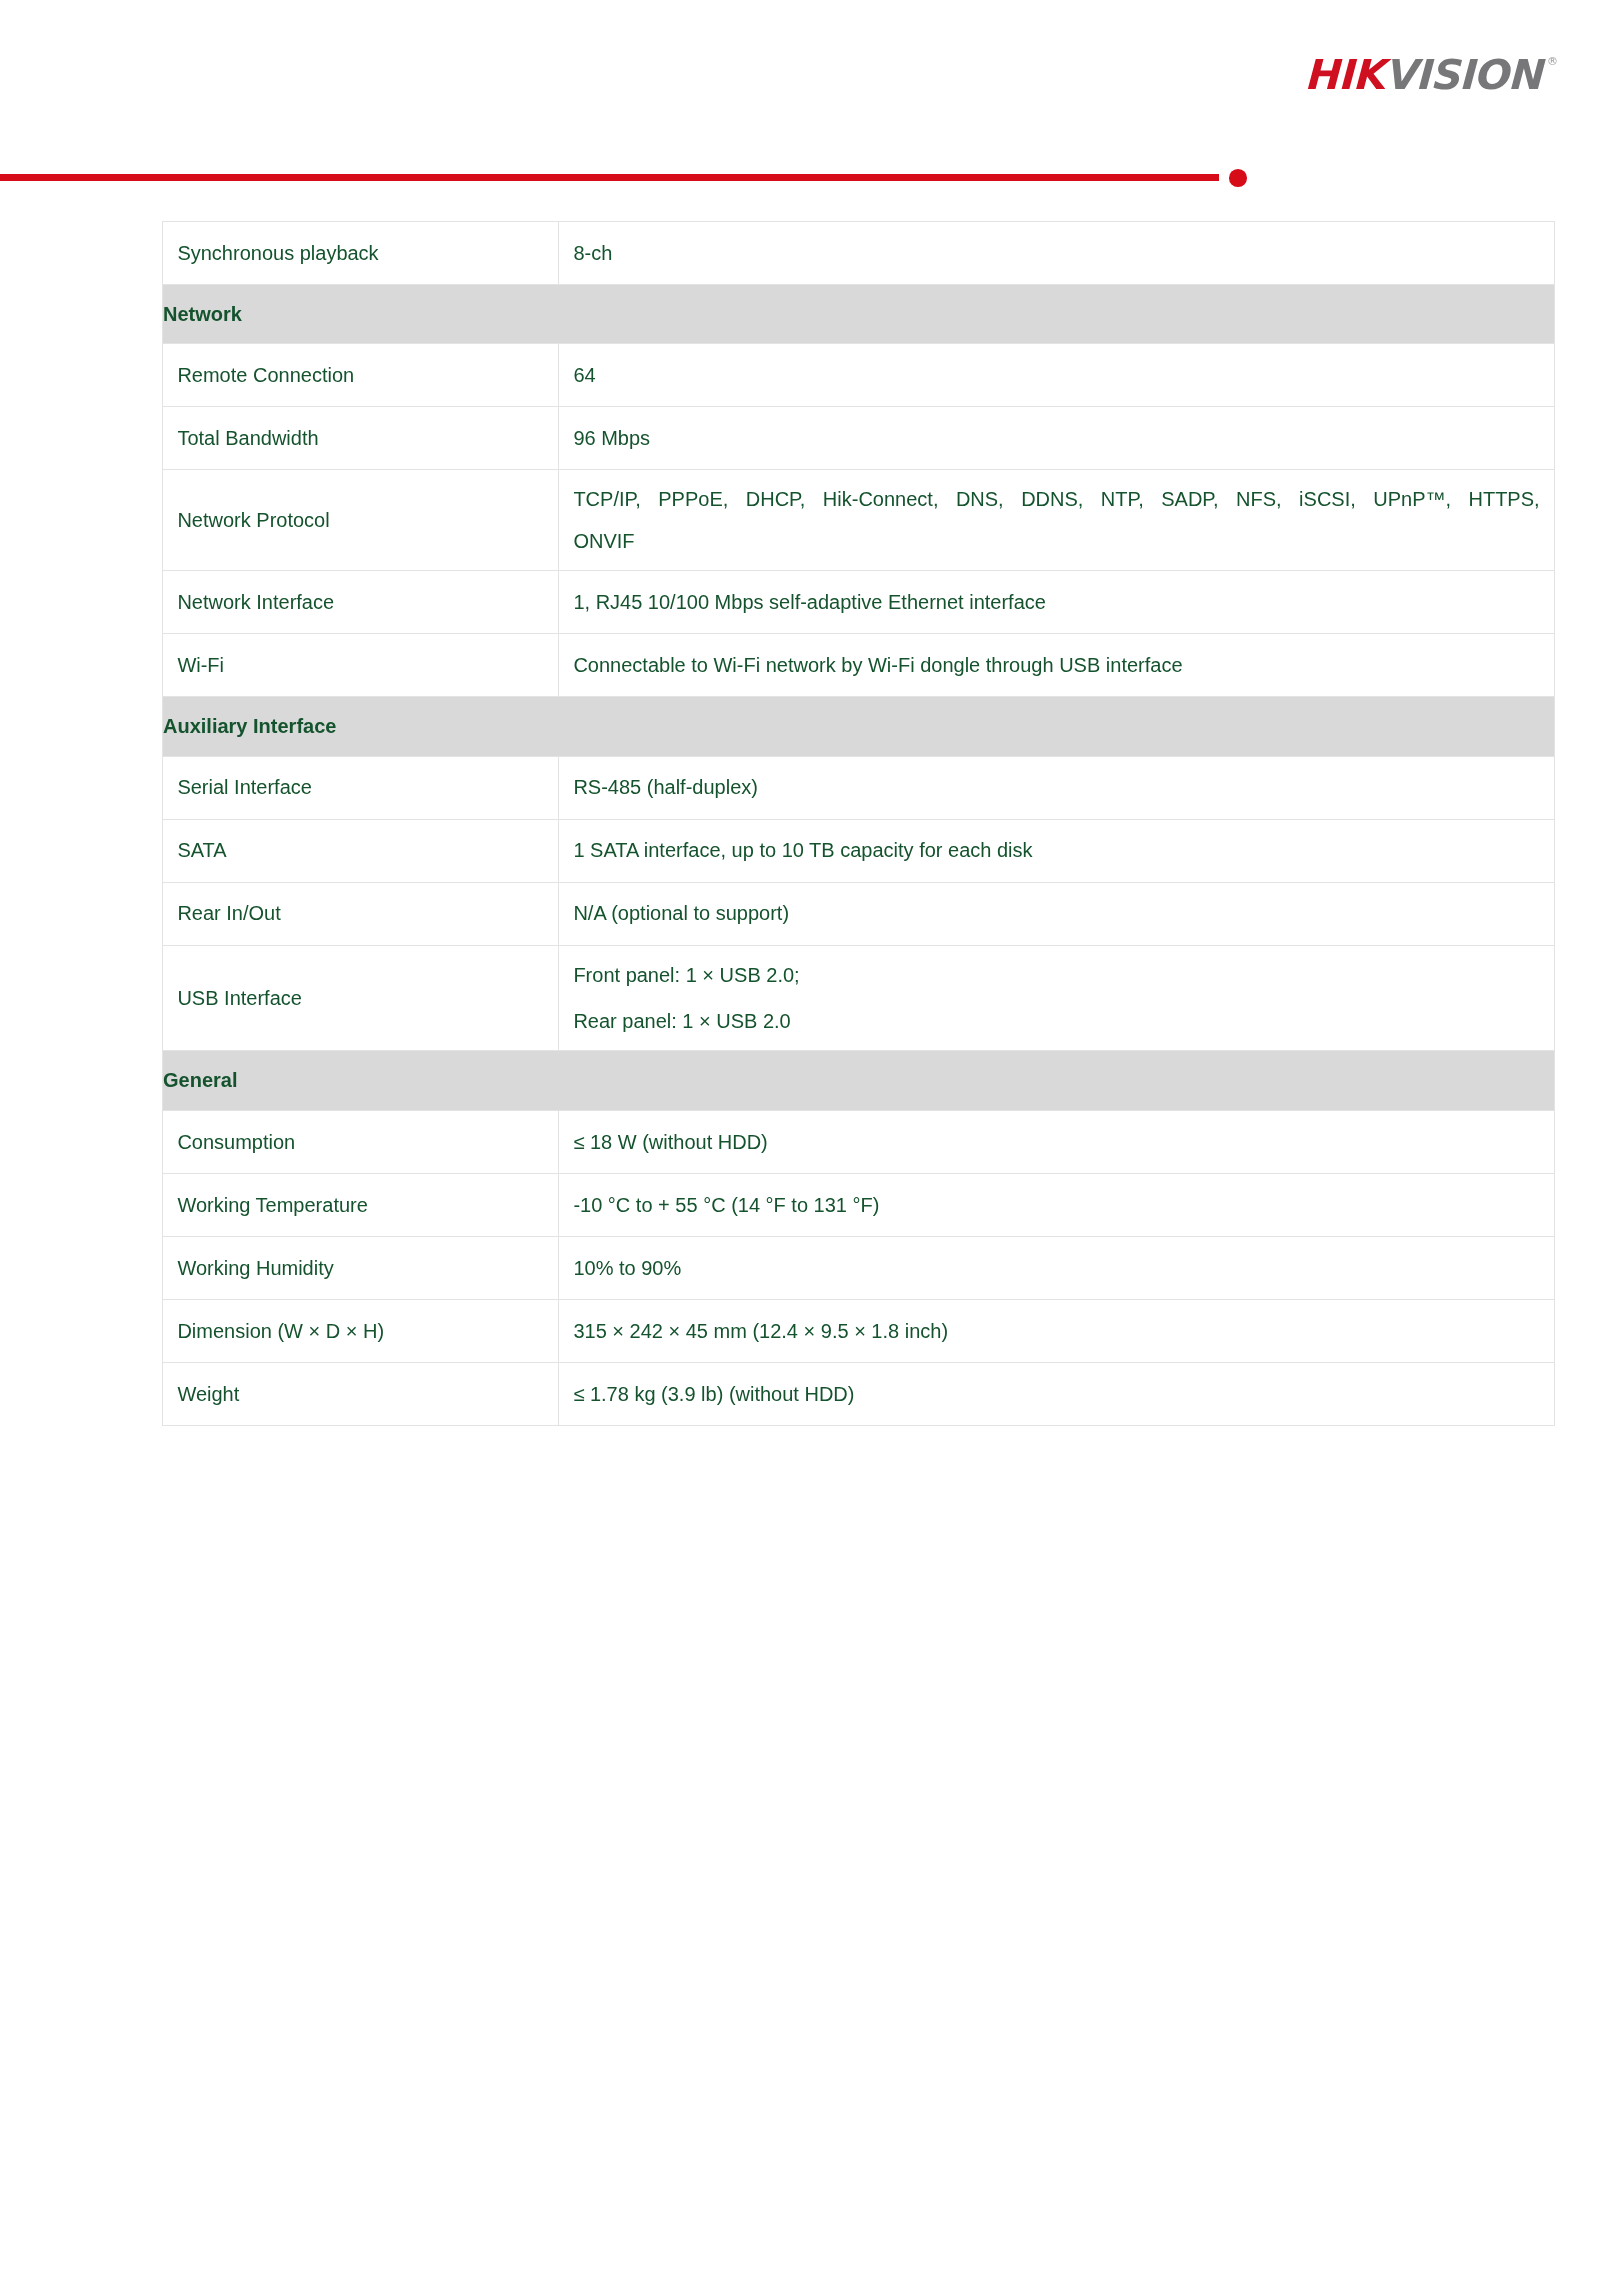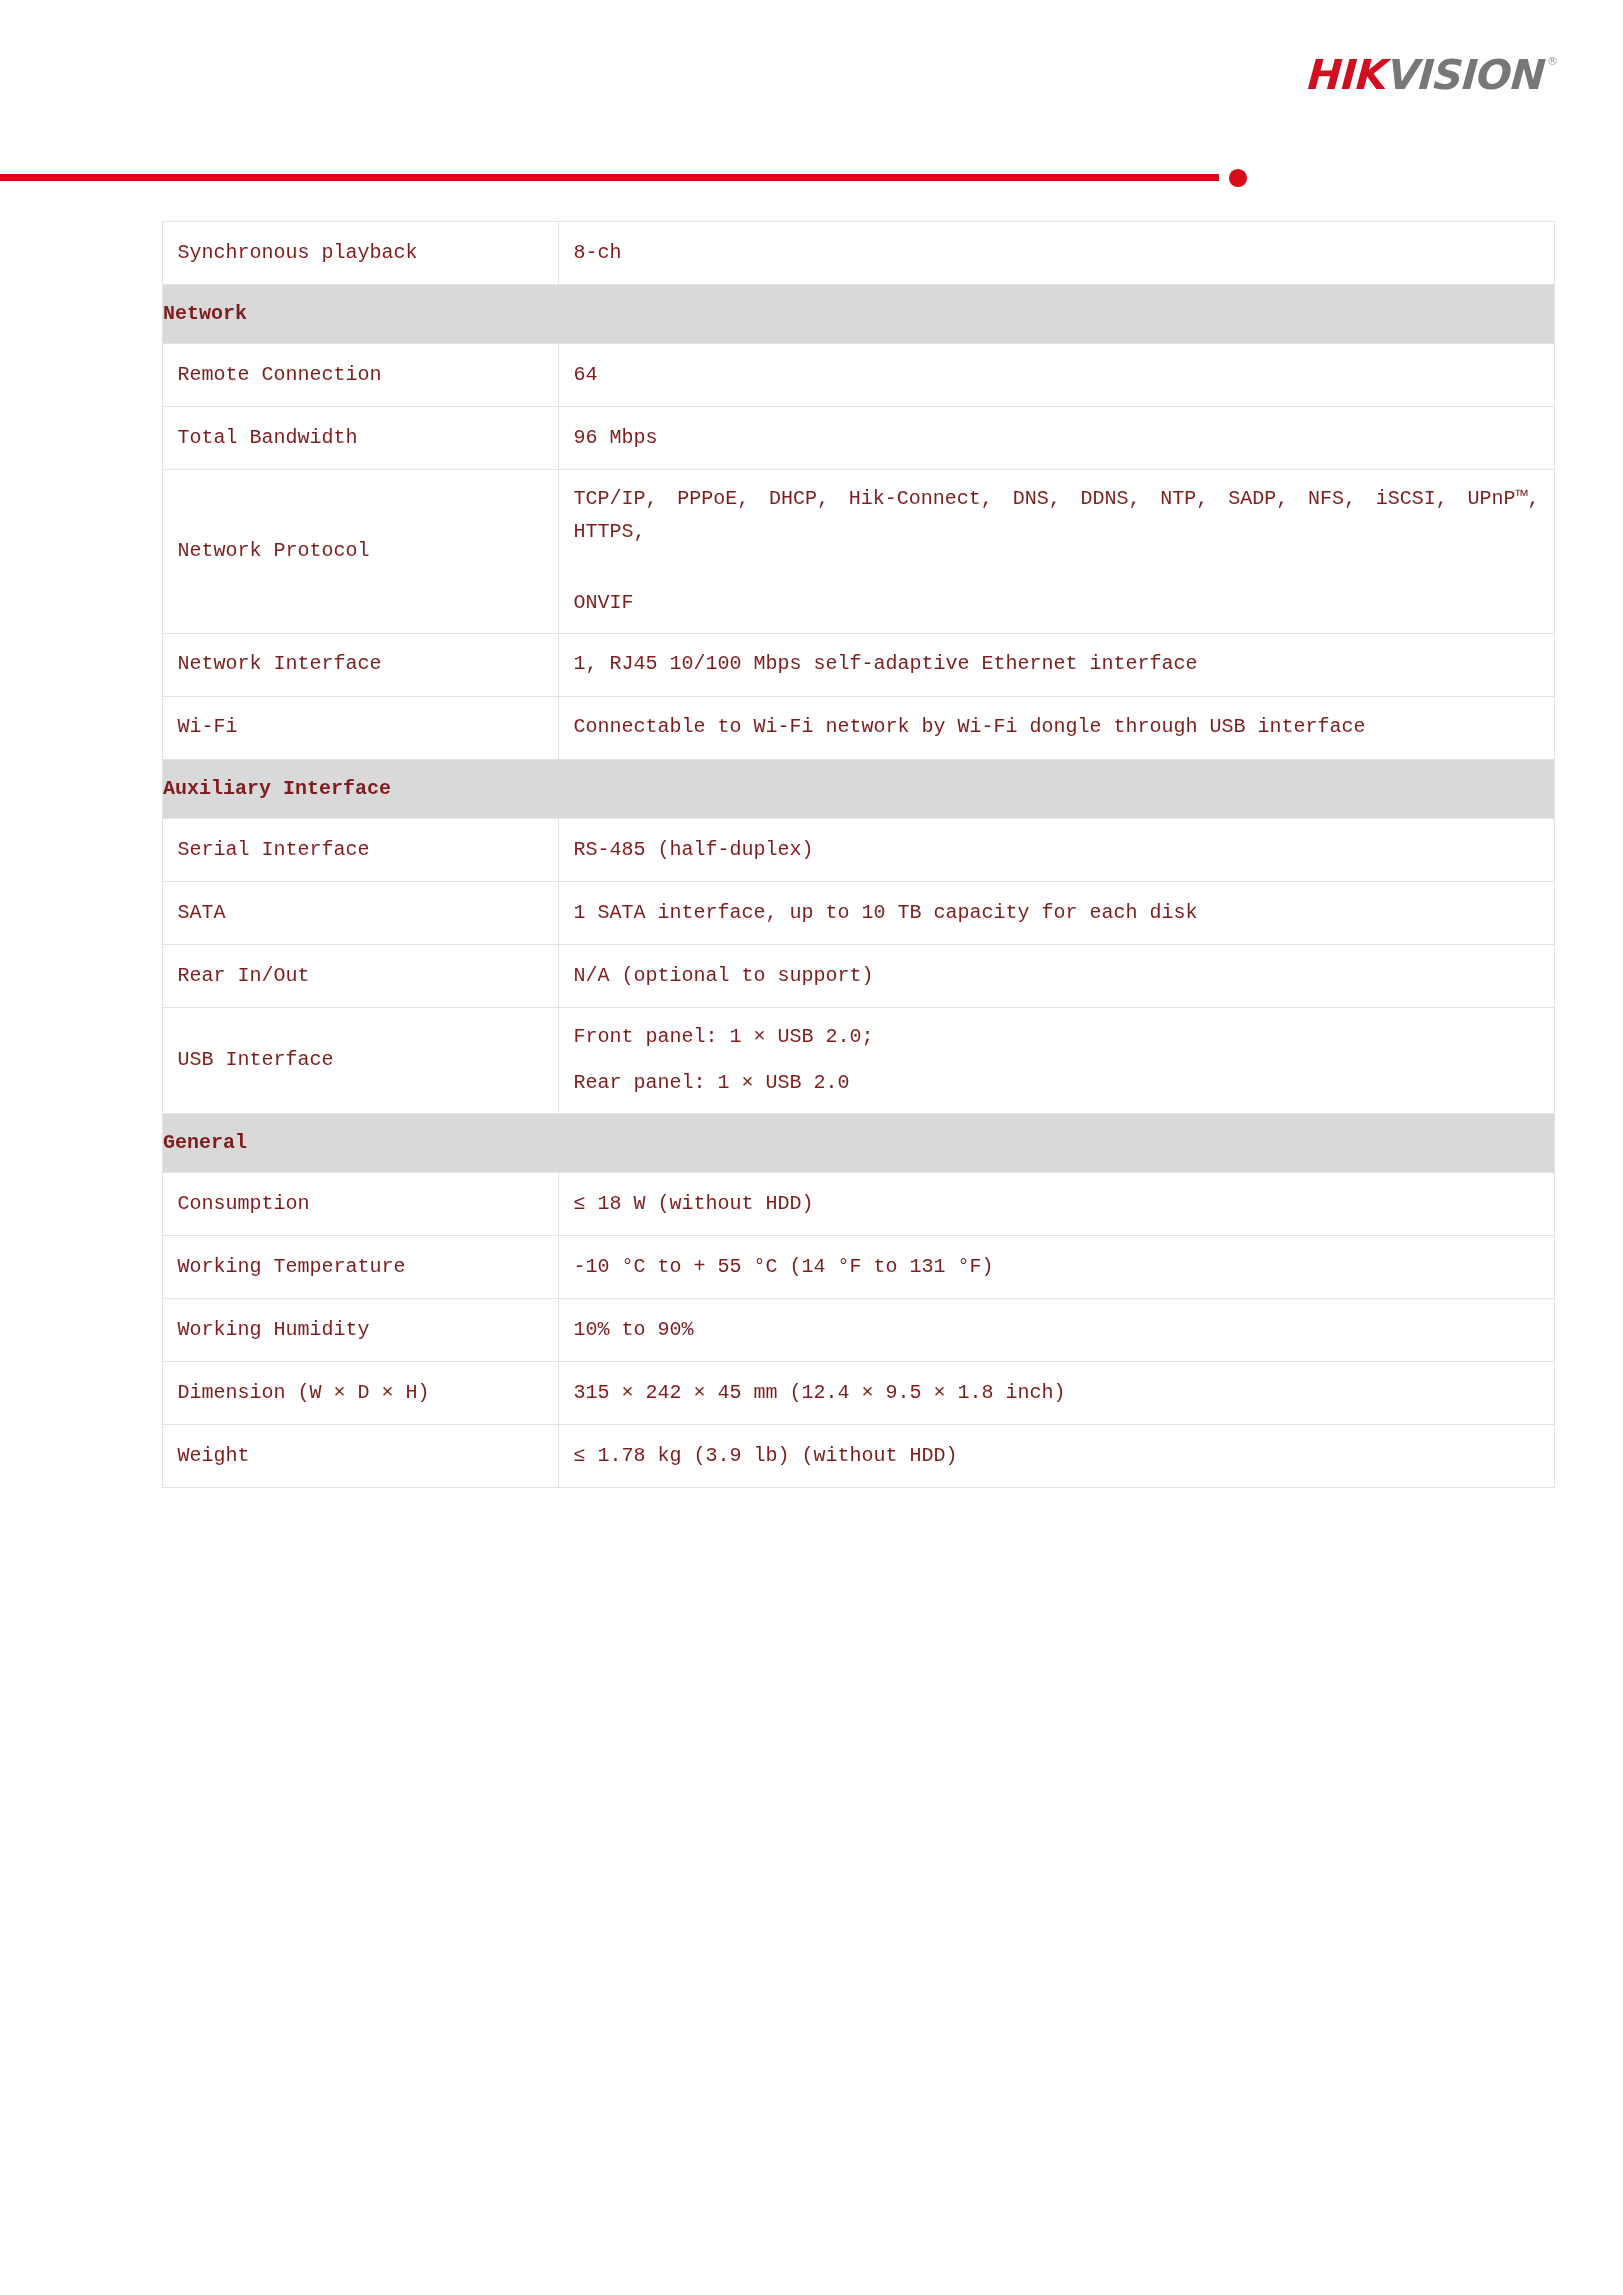--- a/index.html
+++ b/index.html
@@ -87,23 +87,22 @@
   }
   table.spec-table col.c-label { width: 396px; }
   table.spec-table col.c-value { width: 996px; }
 
   table.spec-table td {
     border: 1.3px solid #e3e3e3;
     padding: 13px 14.4px;
     vertical-align: middle;
     line-height: 1.62;
     font-weight: normal;
-    color: #7f1d1d;
+    color: #14532d;
     word-wrap: break-word;
-    font-family: Liberation Mono, monospace;
   }
   tr.spec-row td.cell-label {
     height: 36px;
   }
   tr.spec-row td.cell-value {
     height: 36px;
   }
 
   
   tr.section-row td.section-cell {
@@ -129,21 +128,21 @@
   }
 
   
   td.cell-value .value-line {
     display: block;
   }
   td.cell-value .value-line + .value-line {
     margin-top: 14px;
   }
   td.cell-value.justified .proto-line-2 {
-    margin-top: 39px;
+    margin-top: 9px;
   }
 </style>
 </head>
 <body>
 
 <div class="page-header">
   <div class="brand-logo">
     <span class="logo-hik">HIK</span>
     <span class="logo-vision">VISION</span>
     <span class="logo-reg">®</span>

